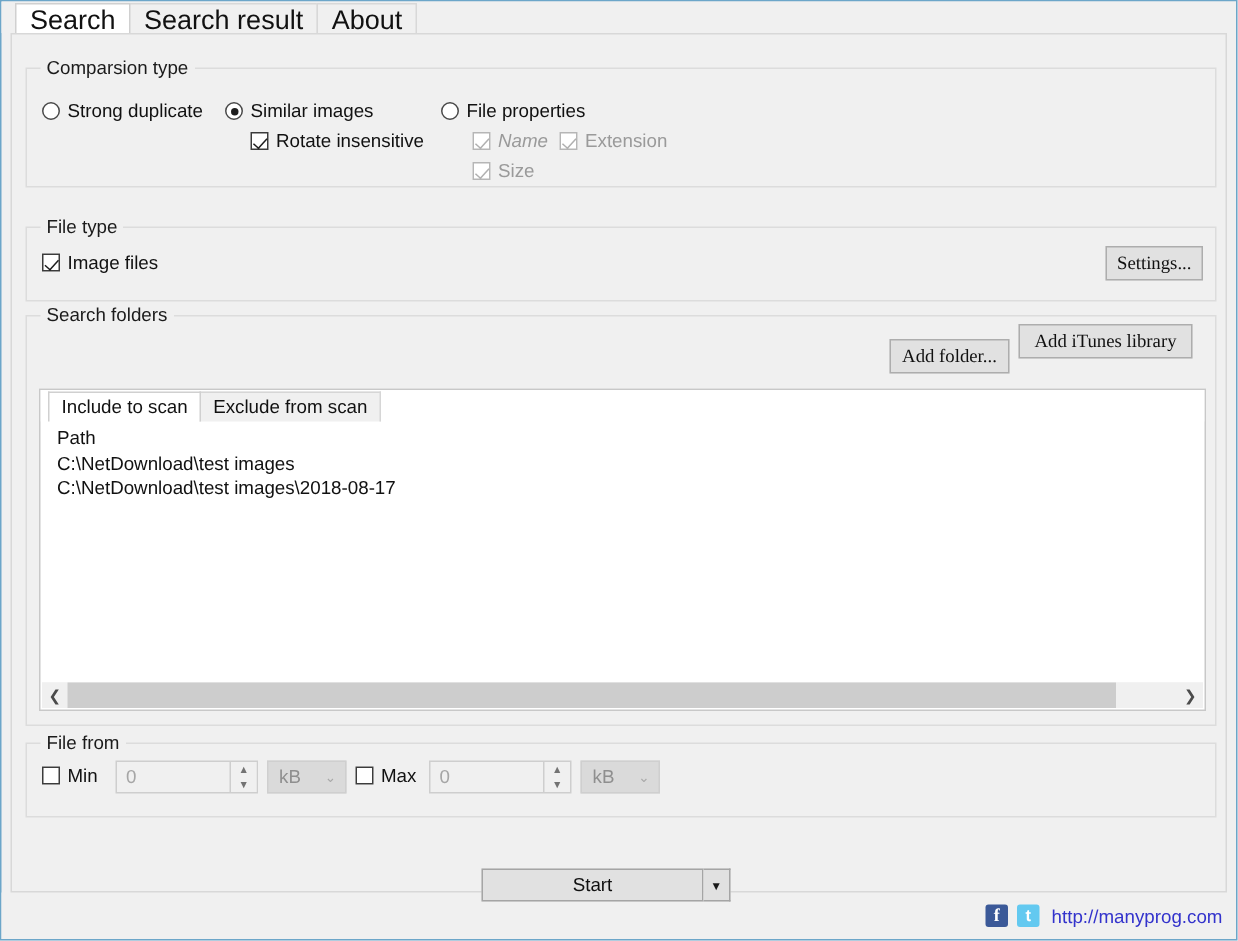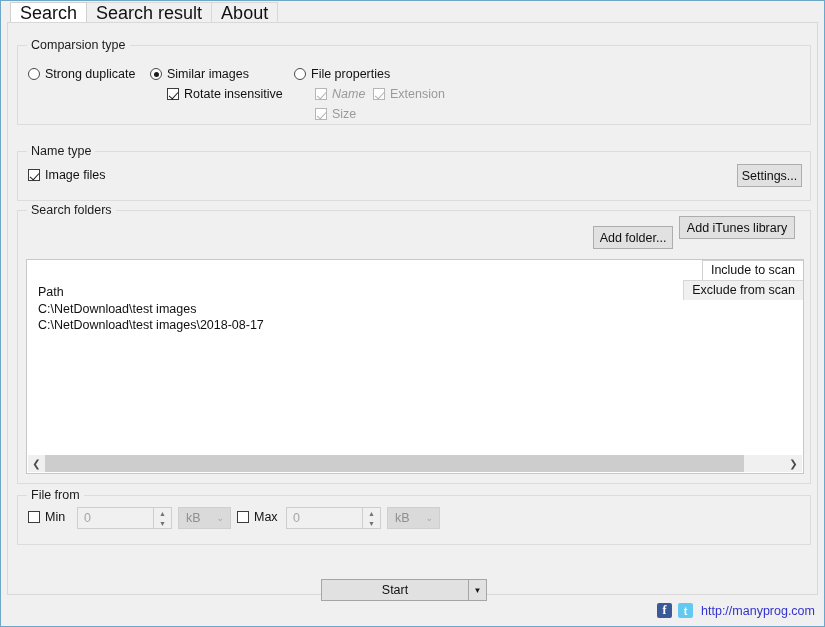--- a/index.html
+++ b/index.html
@@ -185,21 +185,21 @@
   .ctl.disabled { color: #9a9a9a; }
   .ctl.disabled .check { border-color: #b6b6b6; }
   .ctl.disabled .check.checked::after { border-color: #b0b0b0; }
 
   
   .btn {
     position: absolute;
     background: #e1e1e1;
     border: 1px solid #adadad;
     box-sizing: border-box;
-    font-family: Liberation Sans, sans-serif;
+    font-family: Liberation Serif, serif;
     font-size: 12.5px;
     color: #101010;
     display: flex;
     align-items: center;
     justify-content: center;
     white-space: nowrap;
   }
 
   
   .listbox {
@@ -209,21 +209,20 @@
     box-sizing: border-box;
     overflow: hidden;
   }
   .inner-tabstrip {
     display: flex;
     align-items: flex-end;
     height: 21px;
     padding-left: 5px;
     background: #ffffff;
     position: relative;
-    flex-direction: column;
   }
   .inner-tab {
     height: 20px;
     line-height: 19px;
     padding: 0 8px;
     font-size: 12.5px;
     background: #f0f0f0;
     border: 1px solid #d6d6d6;
     border-bottom: none;
     box-sizing: border-box;
@@ -510,21 +509,21 @@
         <span>Extension</span>
       </div>
 
       <div class="ctl disabled" style="left:297px; top:61px;">
         <span class="check checked"></span>
         <span>Size</span>
       </div>
     </div>
 
     <div class="group" style="left:9px; top:128px; width:794px; height:50px;">
-      <div class="glabel">Name type</div>
+      <div class="glabel">File type</div>
 
       <div class="ctl" style="left:10px; top:16px;">
         <span class="check checked"></span>
         <span>Image files</span>
       </div>
 
       <div class="btn" style="right:8px; top:12px; width:65px; height:23px;">Settings...</div>
     </div>
 
     <div class="group" style="left:9px; top:187px; width:794px; height:274px;">

